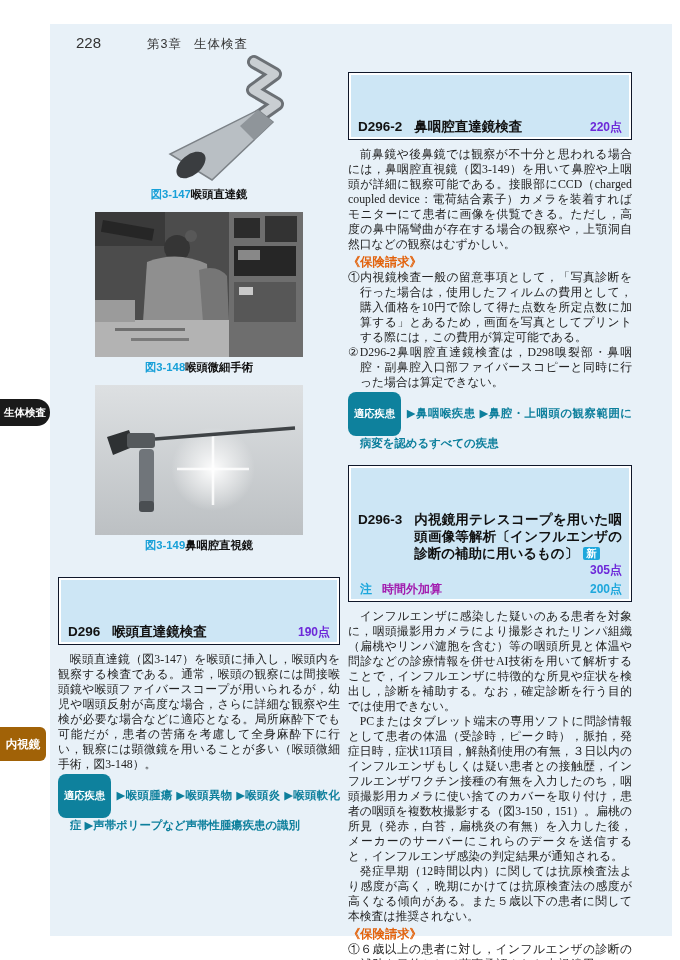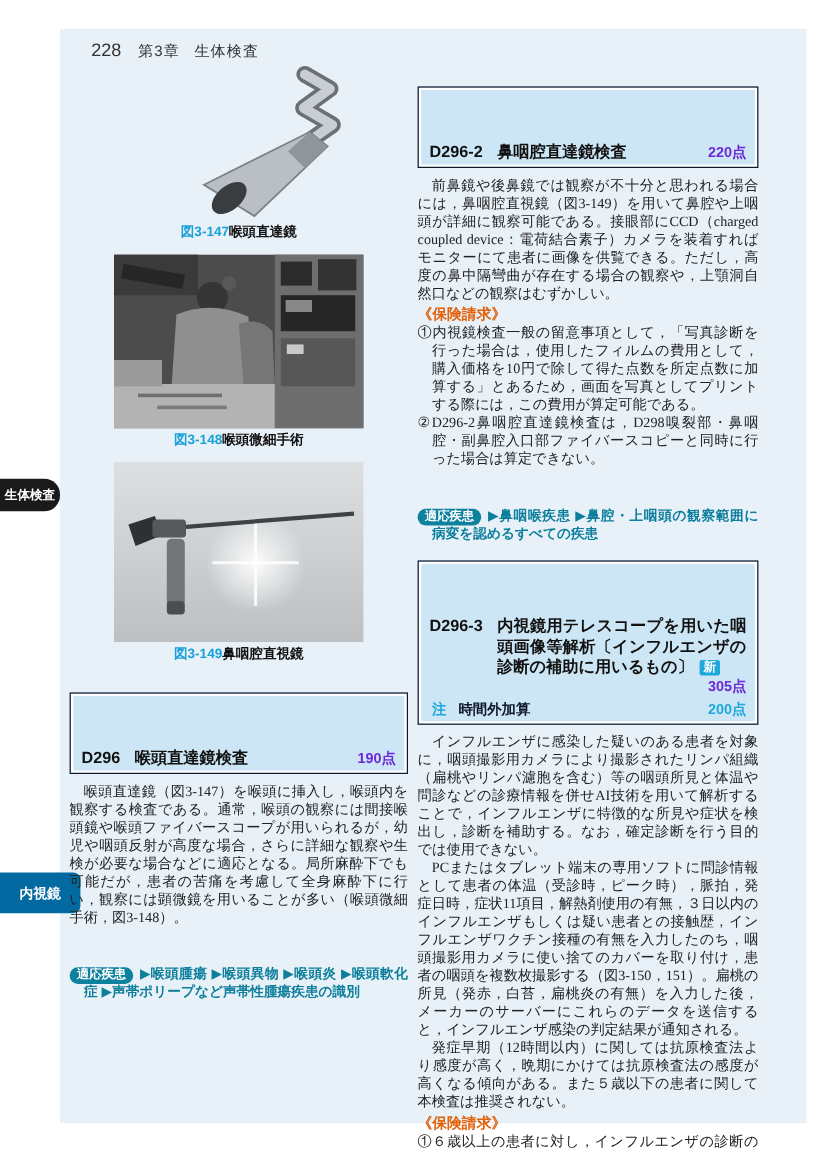--- a/index.html
+++ b/index.html
@@ -4,27 +4,27 @@
 <style>
   html,body{margin:0;padding:0;}
   body{
     width:680px;height:960px;position:relative;background:#ffffff;
     font-family:"Liberation Serif","DejaVu Serif",serif;
     color:#222;overflow:hidden;
   }
   .panel{position:absolute;left:50px;top:24px;width:622px;height:912px;background:#e8f1f8;}
   .pagehead{position:absolute;left:76px;top:34px;font-family:"Liberation Sans","DejaVu Sans",sans-serif;color:#333;font-size:12.5px;letter-spacing:1px;}
   .pagehead .pnum{font-size:15px;margin-right:14px;letter-spacing:0;}
-  .pagehead .chap{margin-right:12px;}
+  .pagehead .chap{margin-right:12px;margin-left:32px;}
 
   
   .tab-black{position:absolute;left:0;top:399px;width:50px;height:27px;background:#1a1a1a;color:#fff;
     border-radius:0 13px 13px 0;display:flex;align-items:center;justify-content:center;
     font-family:"Liberation Sans","DejaVu Sans",sans-serif;font-size:10.5px;font-weight:bold;}
-  .tab-cyan{position:absolute;left:0;top:727px;width:67px;height:34px;background:#0369a1;color:#fff;
+  .tab-cyan{position:absolute;left:0;top:727px;width:46px;height:34px;background:#a16207;color:#fff;
     border-radius:0 6px 6px 0;display:flex;align-items:center;justify-content:center;
     font-family:Liberation Sans, sans-serif;font-size:11.5px;font-weight:bold;}
 
   .col-left{position:absolute;left:58px;top:54px;width:282px;}
   .col-right{position:absolute;left:348px;top:72px;width:284px;}
 
   .body-text{font-size:11.8px;line-height:15px;text-align:justify;}
   .para{text-indent:1em;}
   .fig-art{height:130px;}
   .photo{width:208px;margin:0 auto;display:block;}
@@ -38,31 +38,31 @@
     margin:6px 0 7px;}
   .dbox-row{display:flex;align-items:baseline;}
   .dbox-code{font-size:13.5px;color:#111;margin-right:12px;white-space:nowrap;}
   .dbox-title{font-size:13.5px;color:#111;flex:1;line-height:17px;margin-top:40px;}
   .pts{font-size:12px;color:#6d28d9;white-space:nowrap;margin-left:8px;}
   .pts-float{float:right;margin-left:6px;}
   .new-badge{display:inline-block;background:#1da7dc;color:#fff;font-size:10.5px;line-height:13px;
     padding:0 3px;margin-left:5px;border-radius:2px;vertical-align:1px;}
   .note-row{display:flex;font-size:12px;margin-top:3px;padding-left:2px;}
   .note-label{color:#1da7dc;margin-right:10px;}
-  .note-text{color:#0f172a;}
+  .note-text{color:#a21caf;}
   .note-pts{color:#1da7dc;margin-left:auto;}
 
   .hoken{color:#e2620c;font-family:"Liberation Sans","DejaVu Sans",sans-serif;
     font-weight:bold;font-size:12.3px;line-height:16px;margin-top:2px;}
   .claim{padding-left:12px;text-indent:-12px;}
 
   .ind{font-family:"Liberation Sans","DejaVu Sans",sans-serif;font-weight:bold;color:#0d7f9c;
     font-size:11.4px;line-height:15px;padding-left:12px;text-indent:-12px;text-align:justify;margin-top:2px;}
   .ind-badge{display:inline-block;background:#0e819d;color:#fff;font-size:10.3px;line-height:14px;
-    padding:0 6px;border-radius:8px;margin-right:5px;text-indent:0;margin-top:32px;}
+    padding:15px 6px;border-radius:8px;margin-right:5px;text-indent:0;}
   .gap8{height:8px;}
 </style>
 </head>
 <body>
 
 <div class="panel"></div>
 
 <div class="pagehead">
   <span class="pnum">228</span><span class="chap">第3章</span><span>生体検査</span>
 </div>

